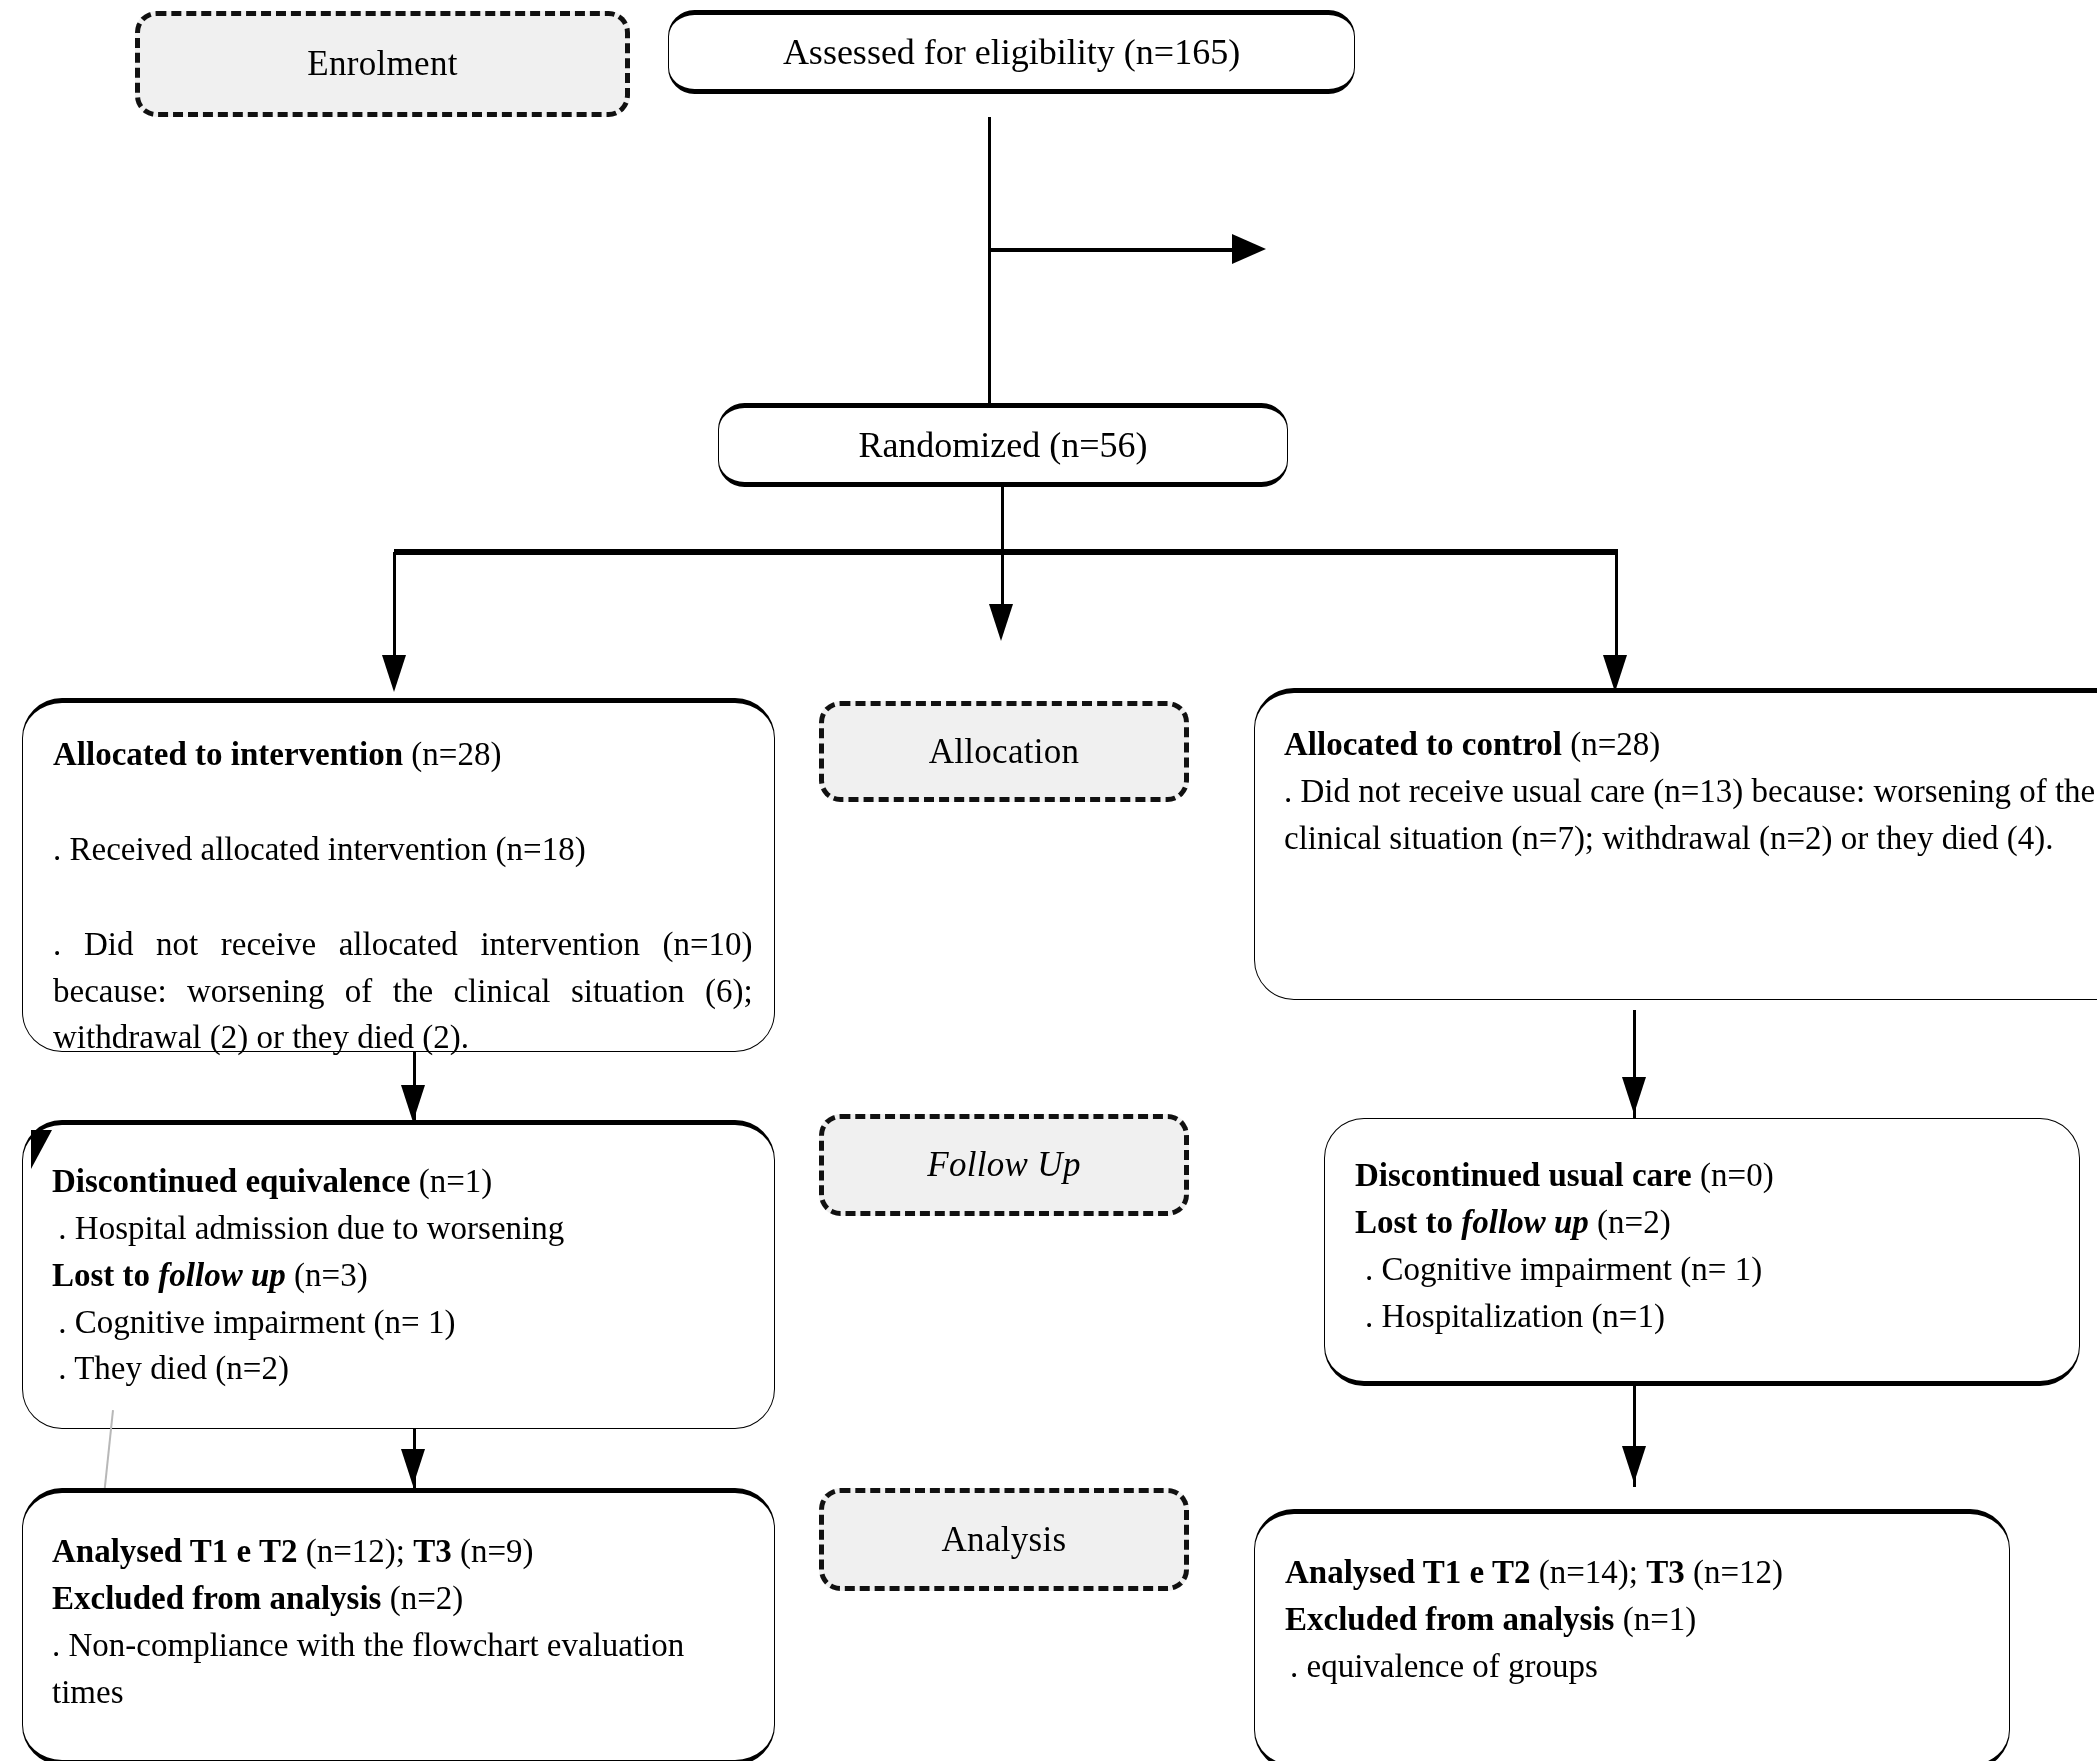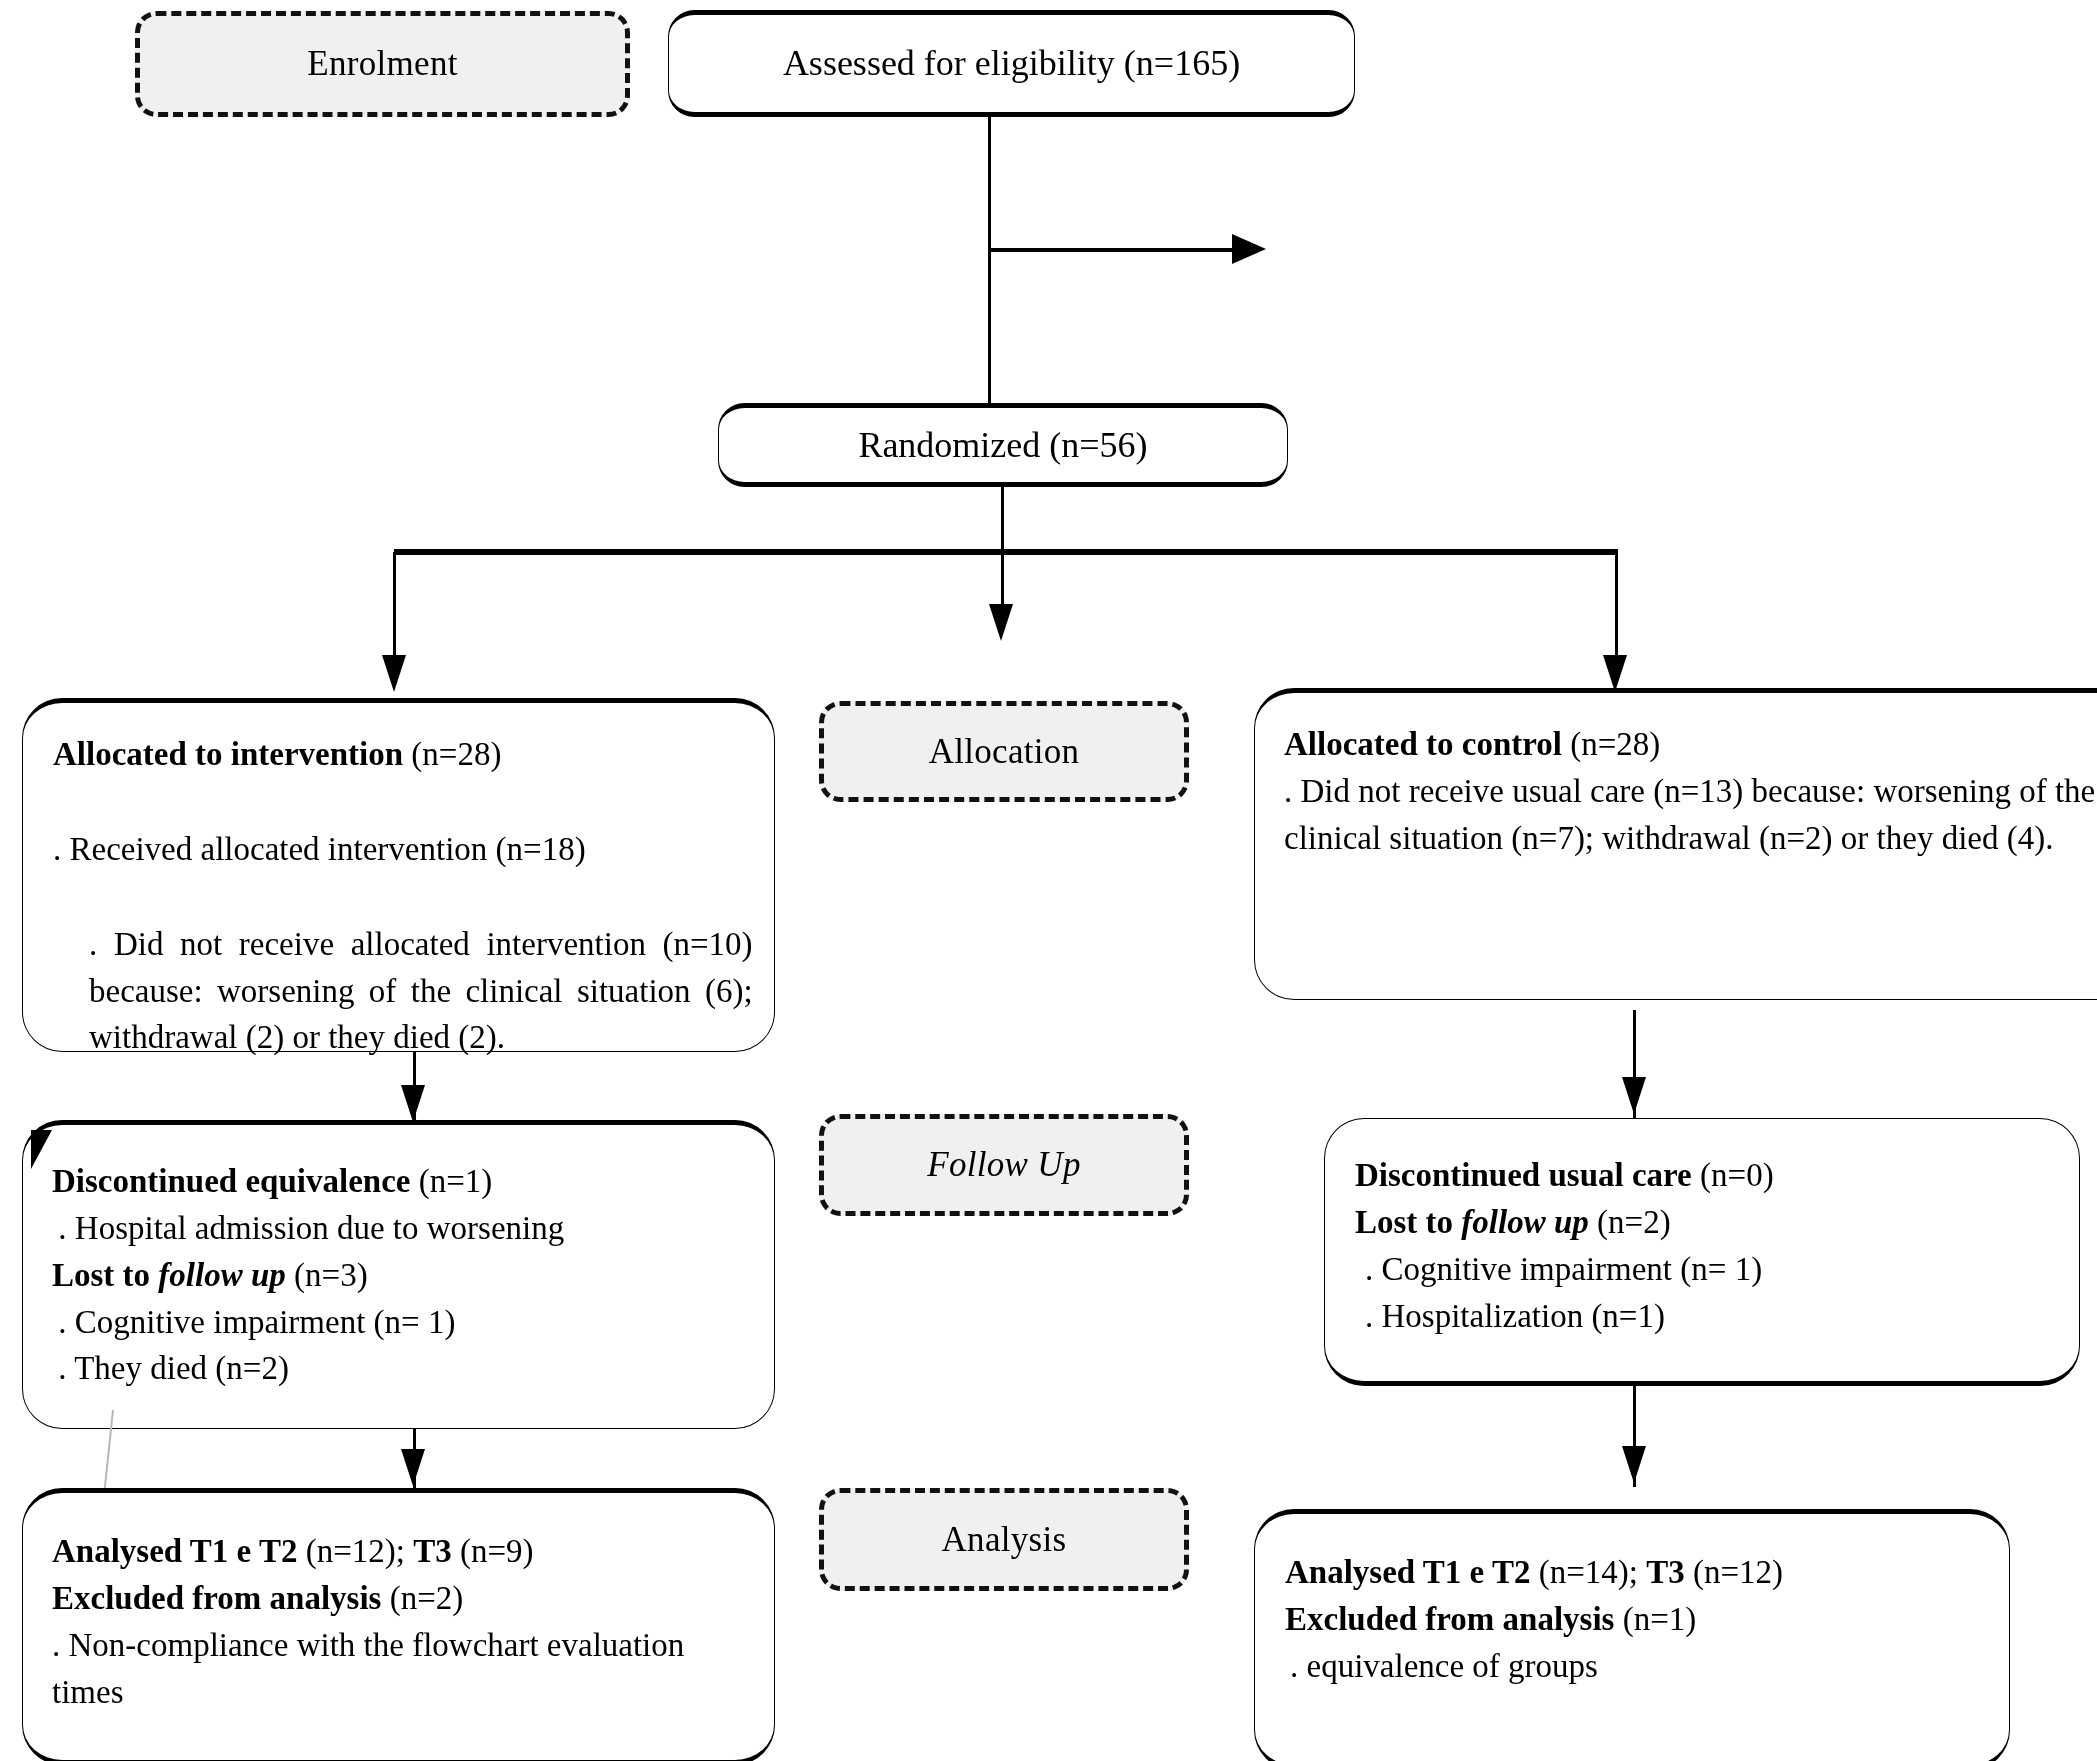--- a/index.html
+++ b/index.html
@@ -52,21 +52,21 @@
   }
   .box-inner.topalign { justify-content: flex-start; }
 
   .line {
     font-size: 33px;
     line-height: 1.42;
     margin: 0;
     white-space: pre-wrap;
   }
   .line.bold { font-weight: bold; }
-  .line.justify { text-align: justify; text-align-last: left; margin-left: 36px; }
+  .line.justify { text-align: justify; text-align-last: left; }
   .line i { font-style: italic; }
   .line b { font-weight: bold; }
 
   .centered-single {
     position: absolute;
     left: 0; right: 0; top: 0; bottom: 0;
     display: flex;
     align-items: center;
     justify-content: center;
     font-size: 36px;
@@ -113,21 +113,21 @@
 </style>
 </head>
 <body>
 
 <div id="canvas">
 
   <div class="stage-label" style="left:135px; top:11.3px; width:495px; height:106px;">
     <span>Enrolment</span>
   </div>
 
-  <div class="box thicktop thickbottom" style="left:668px; top:9.5px; width:687px; height:107px; border-radius:26.5px;">
+  <div class="box thicktop thickbottom" style="left:668px; top:9.5px; width:687px; height:84px; border-radius:26.5px;">
     <div class="centered-single">Assessed for eligibility (n=165)</div>
   </div>
 
 
   <div class="vline" style="left:988px; top:117px; height:289px;"></div>
 
   <div class="hline" style="left:988px; top:248px; width:246px; height:4.4px;"></div>
   <div class="arrow-right" style="left:1232px; top:234px;"></div>
 
   <div class="box thicktop thickbottom" style="left:718px; top:403px; width:570px; height:84px; border-radius:26.5px;">

